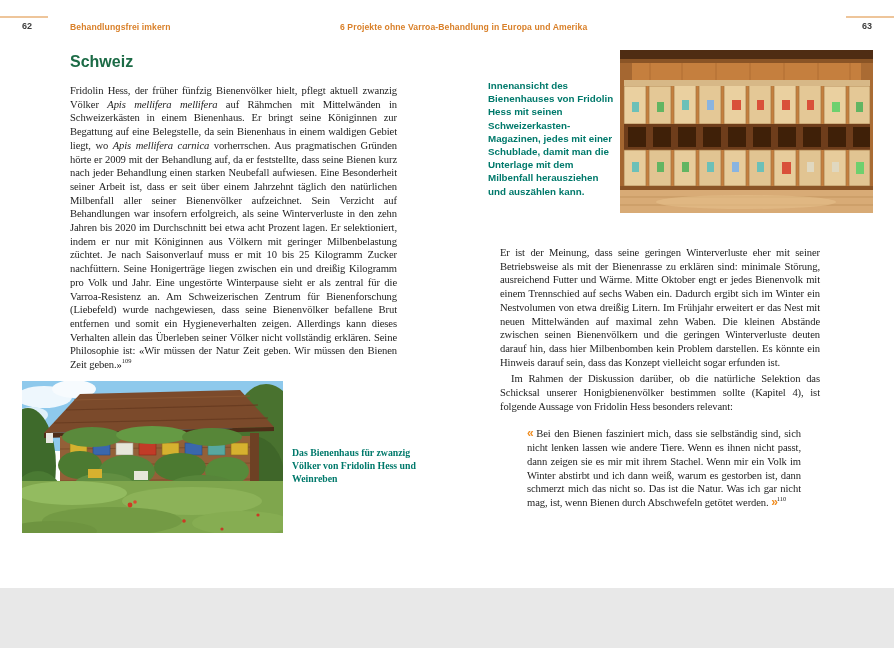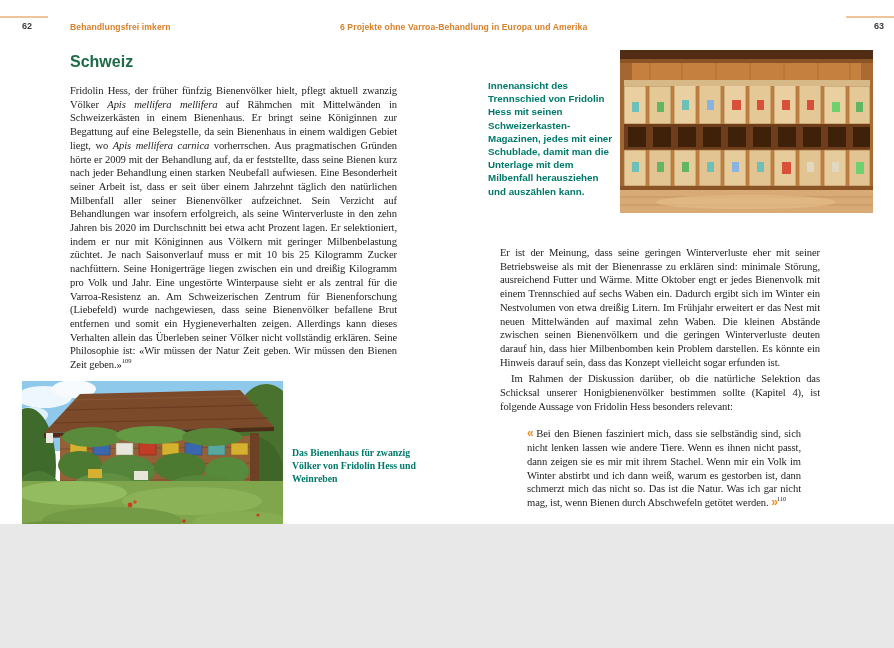--- a/index.html
+++ b/index.html
@@ -1,31 +1,31 @@
 <!DOCTYPE html>
 <html><head>
 <meta charset="utf-8">
 <style>
   html,body { margin:0; padding:0; }
   body { background:#e8e8e8; }
   .spread {
-    position:relative; width:894px; height:524px;
+    position:relative; width:894px; height:588px;
     background:#ffffff; overflow:hidden;
     font-family:"Liberation Serif", serif;
   }
   
   .rule { position:absolute; top:16px; height:2px; background:#eec59a; }
   .rule-left  { left:0; width:48px; }
   .rule-right { left:846px; width:48px; }
   .pageno {
     position:absolute; top:21px; width:34px; text-align:center;
     font:600 9px "Liberation Sans", sans-serif; color:#3d3d3d;
   }
   .pageno-left { left:10px; }
-  .pageno-right { left:850px;text-align:right; }
+  .pageno-right { left:850px; }
   .runhead {
     position:absolute; top:21.5px;
     font:700 8.6px "Liberation Sans", sans-serif;
     color:#d9802a; letter-spacing:.1px; white-space:nowrap;
   }
   .runhead-left { left:70px; }
   .runhead-right { left:340px; width:483px; text-align:left; }
   
   .heading {
     position:absolute; left:70px; top:53px;
@@ -136,21 +136,21 @@
       <circle cx="108" cy="124" r="2.4" fill="#cc3a24"></circle>
       <circle cx="113" cy="121" r="1.8" fill="#d84a30"></circle>
       <circle cx="162" cy="140" r="1.8" fill="#cc3a24"></circle>
       <circle cx="236" cy="134" r="1.6" fill="#cc3a24"></circle>
       <circle cx="200" cy="148" r="1.6" fill="#c23b27"></circle>
     </svg>
   </div>
 
   <div class="caption caption-left">Das Bienenhaus für zwanzig Völker von Fridolin Hess und Weinreben</div>
 
-  <div class="caption caption-right">Innenansicht des Trennschied von Fridolin Hess mit seinen Schweizerkasten-Magazinen, jedes mit einer Schublade, damit man die Unterlage mit dem Milbenfall herausziehen und auszählen kann.</div>
+  <div class="caption caption-right">Innenansicht des Bienenhauses von Fridolin Hess mit seinen Schweizerkasten-Magazinen, jedes mit einer Schublade, damit man die Unterlage mit dem Milbenfall herausziehen und auszählen kann.</div>
 
   <div class="photo-right">
     <svg viewBox="0 0 253 163" width="253" height="163" preserveAspectRatio="none">
 
       <rect x="0" y="0" width="253" height="140" fill="#c57f3e"></rect>
       <rect x="0" y="0" width="253" height="9" fill="#4f2c13"></rect>
       <rect x="0" y="9" width="253" height="4" fill="#8a5426"></rect>
       <line x1="30" y1="13" x2="30" y2="60" stroke="#b06f32" stroke-width="1"></line>
       <line x1="62" y1="13" x2="62" y2="45" stroke="#b06f32" stroke-width="1"></line>
       <line x1="96" y1="13" x2="96" y2="45" stroke="#b06f32" stroke-width="1"></line>

